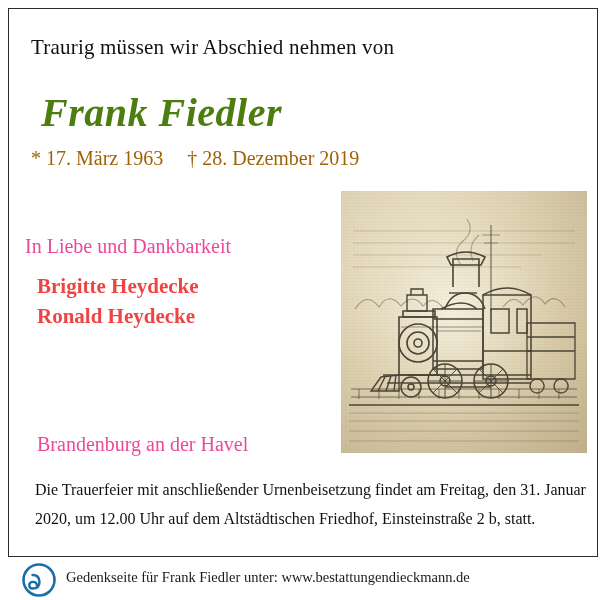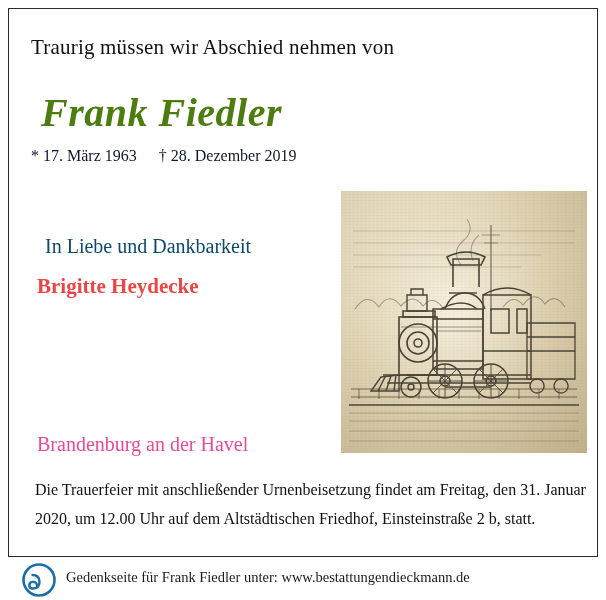--- a/index.html
+++ b/index.html
@@ -46,33 +46,33 @@
     font-size: 40px;
     font-style: italic;
     font-weight: bold;
     letter-spacing: 0.5px;
     color: #4d7c0f;
   }
   .dates {
     position: absolute;
     left: 22px;
     top: 138px;
-    font-size: 16px;
-    color: #0f172a;
+    font-size: 20px;
+    color: #a16207;
   }
   .dates .sep {
     display: inline-block;
     width: 14px;
   }
   .gratitude {
     position: absolute;
-    left: 36px;
+    left: 16px;
     top: 226px;
     font-size: 20px;
-    color: #0c4a6e;
+    color: #ec4899;
   }
   .mourners {
     position: absolute;
     left: 28px;
     top: 262px;
     font-size: 21px;
     font-weight: bold;
     line-height: 30px;
     color: #ef4444;
   }
@@ -158,20 +158,21 @@
     <div class="dates">
       <span>* 17. März 1963</span>
       <span class="sep"></span>
       <span>† 28. Dezember 2019</span>
     </div>
 
     <div class="gratitude">In Liebe und Dankbarkeit</div>
 
     <div class="mourners">
       <div>Brigitte Heydecke</div>
+      <div>Ronald Heydecke</div>
     </div>
 
     <div class="city">Brandenburg an der Havel</div>
 
     <div class="ceremony">Die Trauerfeier mit anschließender Urnenbeisetzung findet am Freitag, den 31. Januar 2020, um 12.00 Uhr auf dem Altstädtischen Friedhof, Einsteinstraße 2 b, statt.</div>
 
     <div class="photo">
       <div class="matte"></div>
       <svg width="246" height="262" viewBox="0 0 246 262">
         <g stroke="#4a4336" fill="none" stroke-width="1.1">

